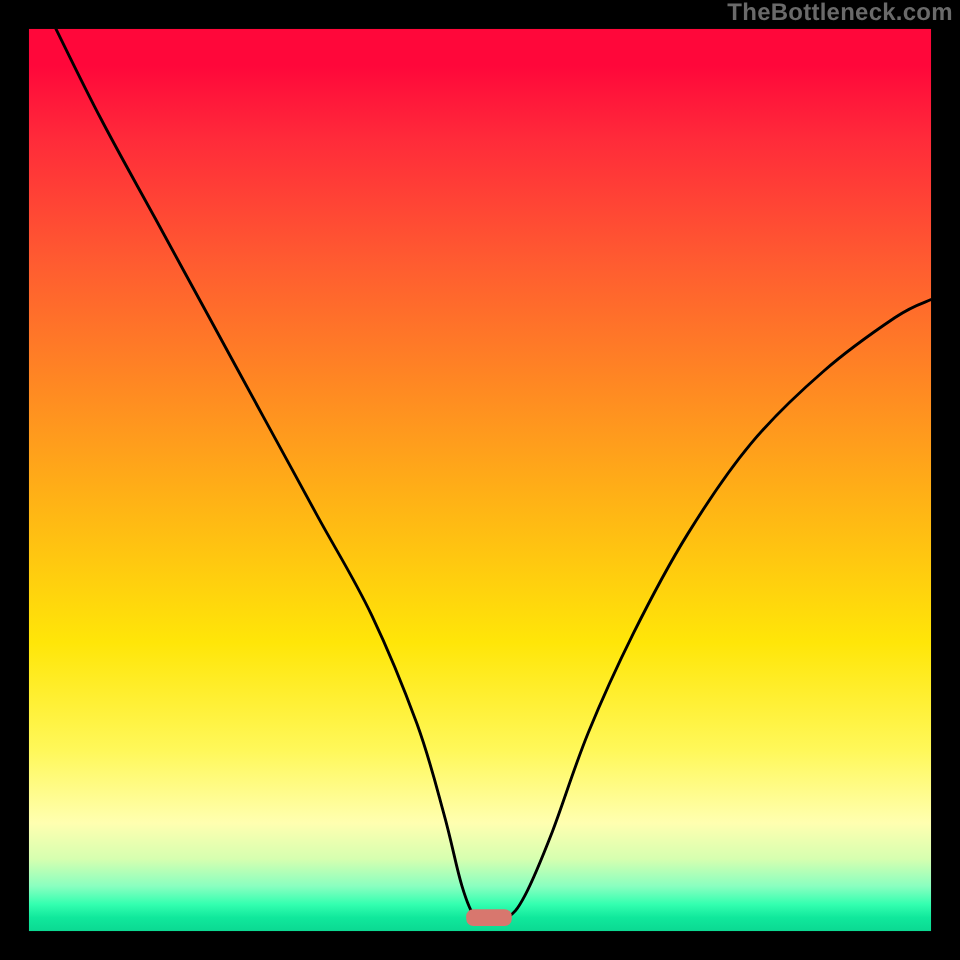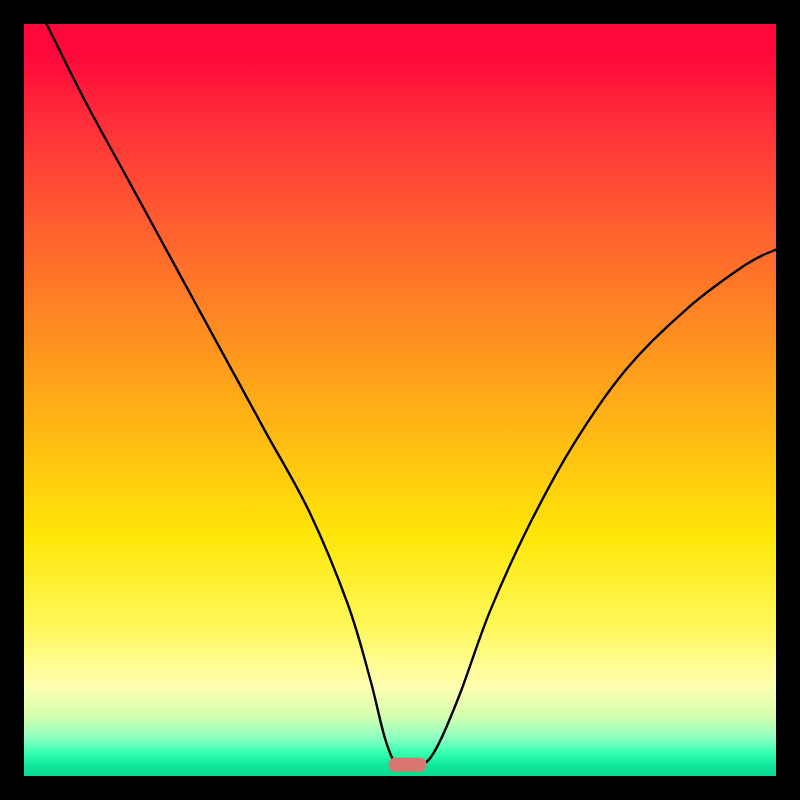--- a/index.html
+++ b/index.html
@@ -78,13 +78,14 @@
 <body>
 
 <div class="frame">
   <div class="plot-area">
     <div class="gradient-bg"></div>
     <svg class="curve-svg" viewBox="0 0 752 752" preserveAspectRatio="none">
       <path id="curve-path" class="curve-path" d="M 22.6 0.0 C 29.3 13.5, 45.3 46.8, 60.2 75.2 C 75.0 103.6, 89.0 128.1, 105.3 157.9 C 121.5 187.7, 134.2 210.9, 150.4 240.6 C 166.6 270.4, 179.3 293.6, 195.5 323.4 C 211.8 353.1, 224.4 376.3, 240.6 406.1 C 256.9 435.9, 270.9 457.7, 285.8 488.8 C 300.6 519.9, 312.5 549.3, 323.4 579.0 C 334.2 608.8, 339.2 629.9, 345.9 654.2 C 352.7 678.6, 356.2 698.8, 361.0 714.4 C 365.7 730.0, 368.2 736.0, 372.2 740.7 C 376.3 745.5, 378.8 740.7, 383.5 740.7 C 388.3 740.7, 393.1 744.1, 398.6 740.7 C 404.0 737.3, 406.8 734.8, 413.6 721.9 C 420.4 709.1, 426.7 693.6, 436.2 669.3 C 445.6 644.9, 454.1 616.3, 466.2 586.6 C 478.4 556.8, 489.0 533.6, 503.8 503.8 C 518.7 474.1, 531.4 449.5, 549.0 421.1 C 566.6 392.7, 581.3 370.3, 601.6 345.9 C 621.9 321.6, 640.1 304.7, 661.8 285.8 C 683.4 266.8, 705.7 251.5, 721.9 240.6 C 738.2 229.8, 746.6 228.3, 752.0 225.6"></path>
       <rect id="min-marker" class="marker" rx="6" ry="6" x="364.5" y="733.7" width="38" height="14" fill="#d8776e"></rect>
     </svg>
   </div>
+  <div class="watermark">TheBottleneck.com</div>
 </div>
 
 </body></html>

